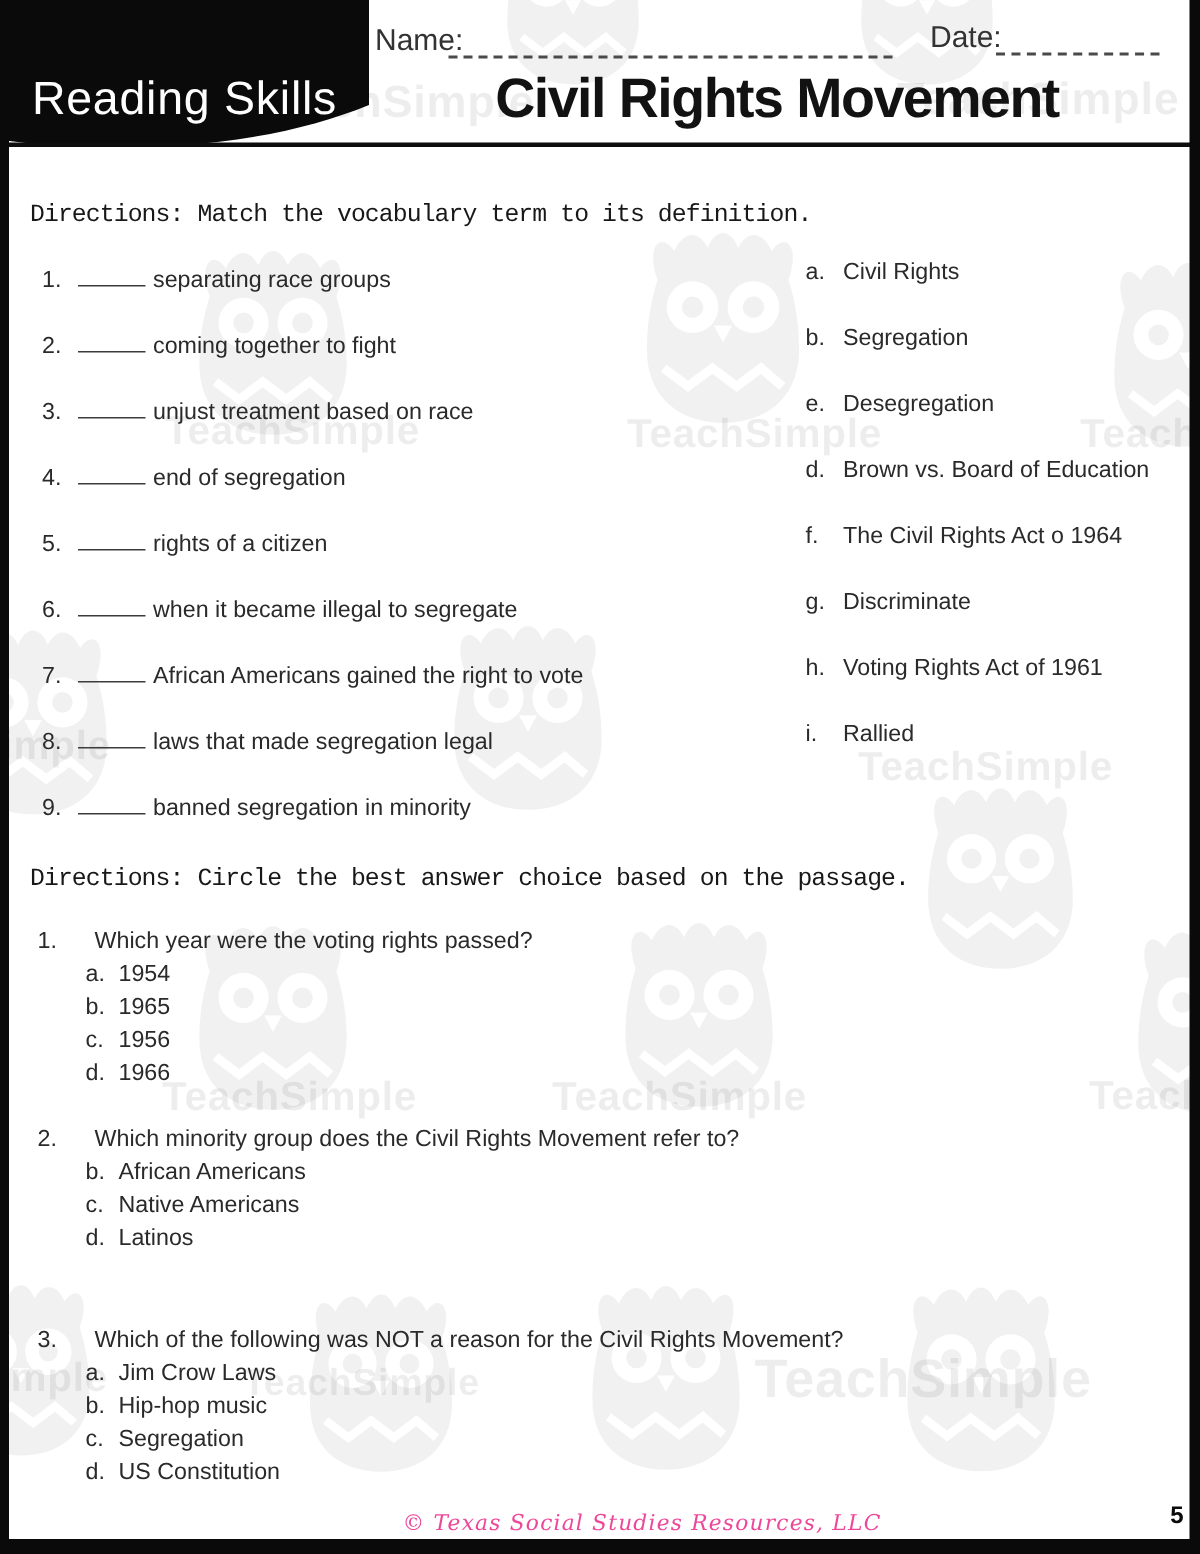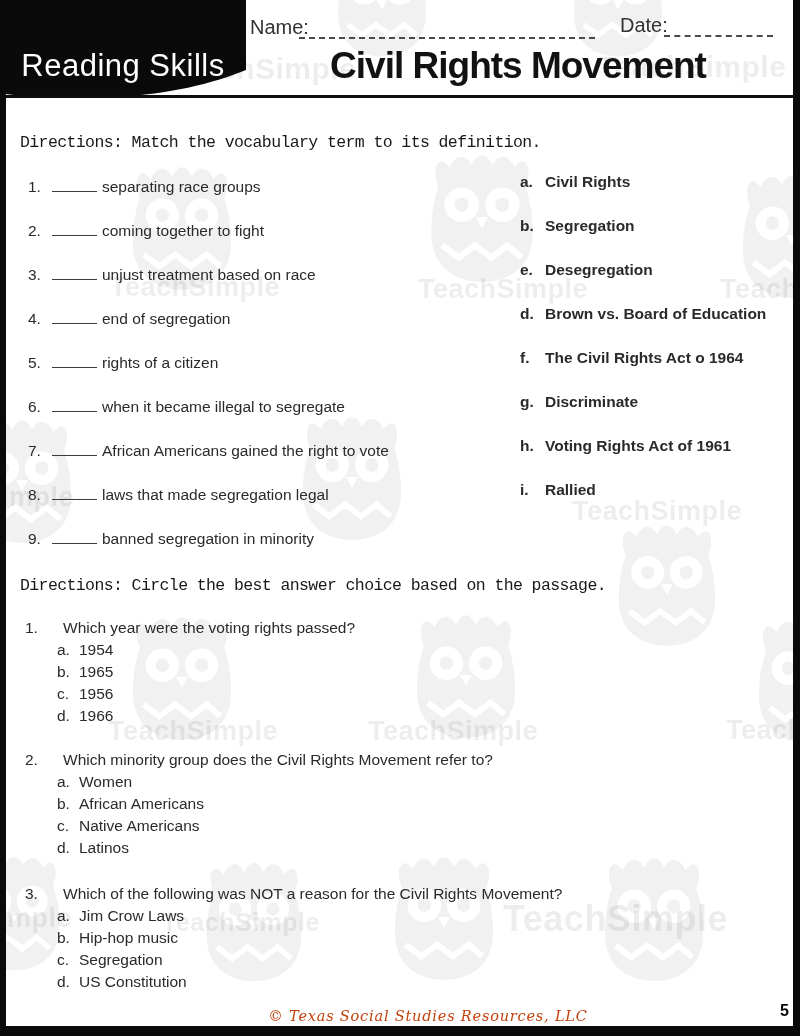--- a/index.html
+++ b/index.html
@@ -41,40 +41,40 @@
     position:absolute;left:20px;z-index:2;white-space:nowrap;
     font-family:"Liberation Mono","DejaVu Sans Mono",monospace;
     font-size:16.5px;letter-spacing:-0.6px;color:#181818;
   }
   .dir-match{top:133px;}
   .dir-mc{top:576px;}
 
   
   .match-col{position:absolute;z-index:2;font-size:15.5px;}
   .match-left{left:28px;top:177px;}
-  .match-right{left:520px;top:172px;font-weight:bold;}
+  .match-right{left:537px;top:172px;}
   .m-row{height:44px;line-height:19px;white-space:nowrap;}
   .m-num{display:inline-block;width:24px;}
   .m-blank{display:inline-block;width:45px;border-bottom:1.8px solid #3c3c3c;margin-right:5px;}
   .t-letter{display:inline-block;width:25px;}
 
   
   .mc{position:absolute;left:25px;z-index:2;font-size:15.5px;}
   .q1{top:618px;} .q2{top:750px;} .q3{top:884px;}
   .q-line{line-height:20px;margin-bottom:2px;white-space:nowrap;}
   .q-num{display:inline-block;width:38px;}
   .opts{margin-left:32px;}
   .opt{height:22px;line-height:20px;white-space:nowrap;}
   .o-letter{display:inline-block;width:22px;}
 
   
   .credit{
     position:absolute;left:56px;top:1008px;width:744px;text-align:center;z-index:2;
     font-family:"DejaVu Serif",serif;font-style:italic;font-size:14.5px;
-    color:#c2410c;letter-spacing:0.8px;
+    color:#ec4899;letter-spacing:0.8px;
   }
   .page-num{position:absolute;right:11px;top:1002px;z-index:7;font-size:16px;font-weight:bold;color:#0a0a0a;}
   .defs-hidden{position:absolute;width:0;height:0;overflow:hidden;}
 </style>
 </head>
 <body>
 
 <svg class="defs-hidden" aria-hidden="true">
   <defs>
     <g id="owl-shape">
@@ -199,21 +199,20 @@
       <div class="opt"><span class="o-letter">a.</span><span>1954</span></div>
       <div class="opt"><span class="o-letter">b.</span><span>1965</span></div>
       <div class="opt"><span class="o-letter">c.</span><span>1956</span></div>
       <div class="opt"><span class="o-letter">d.</span><span>1966</span></div>
     </div>
   </div>
 
   <div class="mc q2">
     <div class="q-line"><span class="q-num">2.</span><span>Which minority group does the Civil Rights Movement refer to?</span></div>
     <div class="opts">
-      <div class="opt"><span class="o-letter">a.</span><span>Women</span></div>
       <div class="opt"><span class="o-letter">b.</span><span>African Americans</span></div>
       <div class="opt"><span class="o-letter">c.</span><span>Native Americans</span></div>
       <div class="opt"><span class="o-letter">d.</span><span>Latinos</span></div>
     </div>
   </div>
 
   <div class="mc q3">
     <div class="q-line"><span class="q-num">3.</span><span>Which of the following was NOT a reason for the Civil Rights Movement?</span></div>
     <div class="opts">
       <div class="opt"><span class="o-letter">a.</span><span>Jim Crow Laws</span></div>

